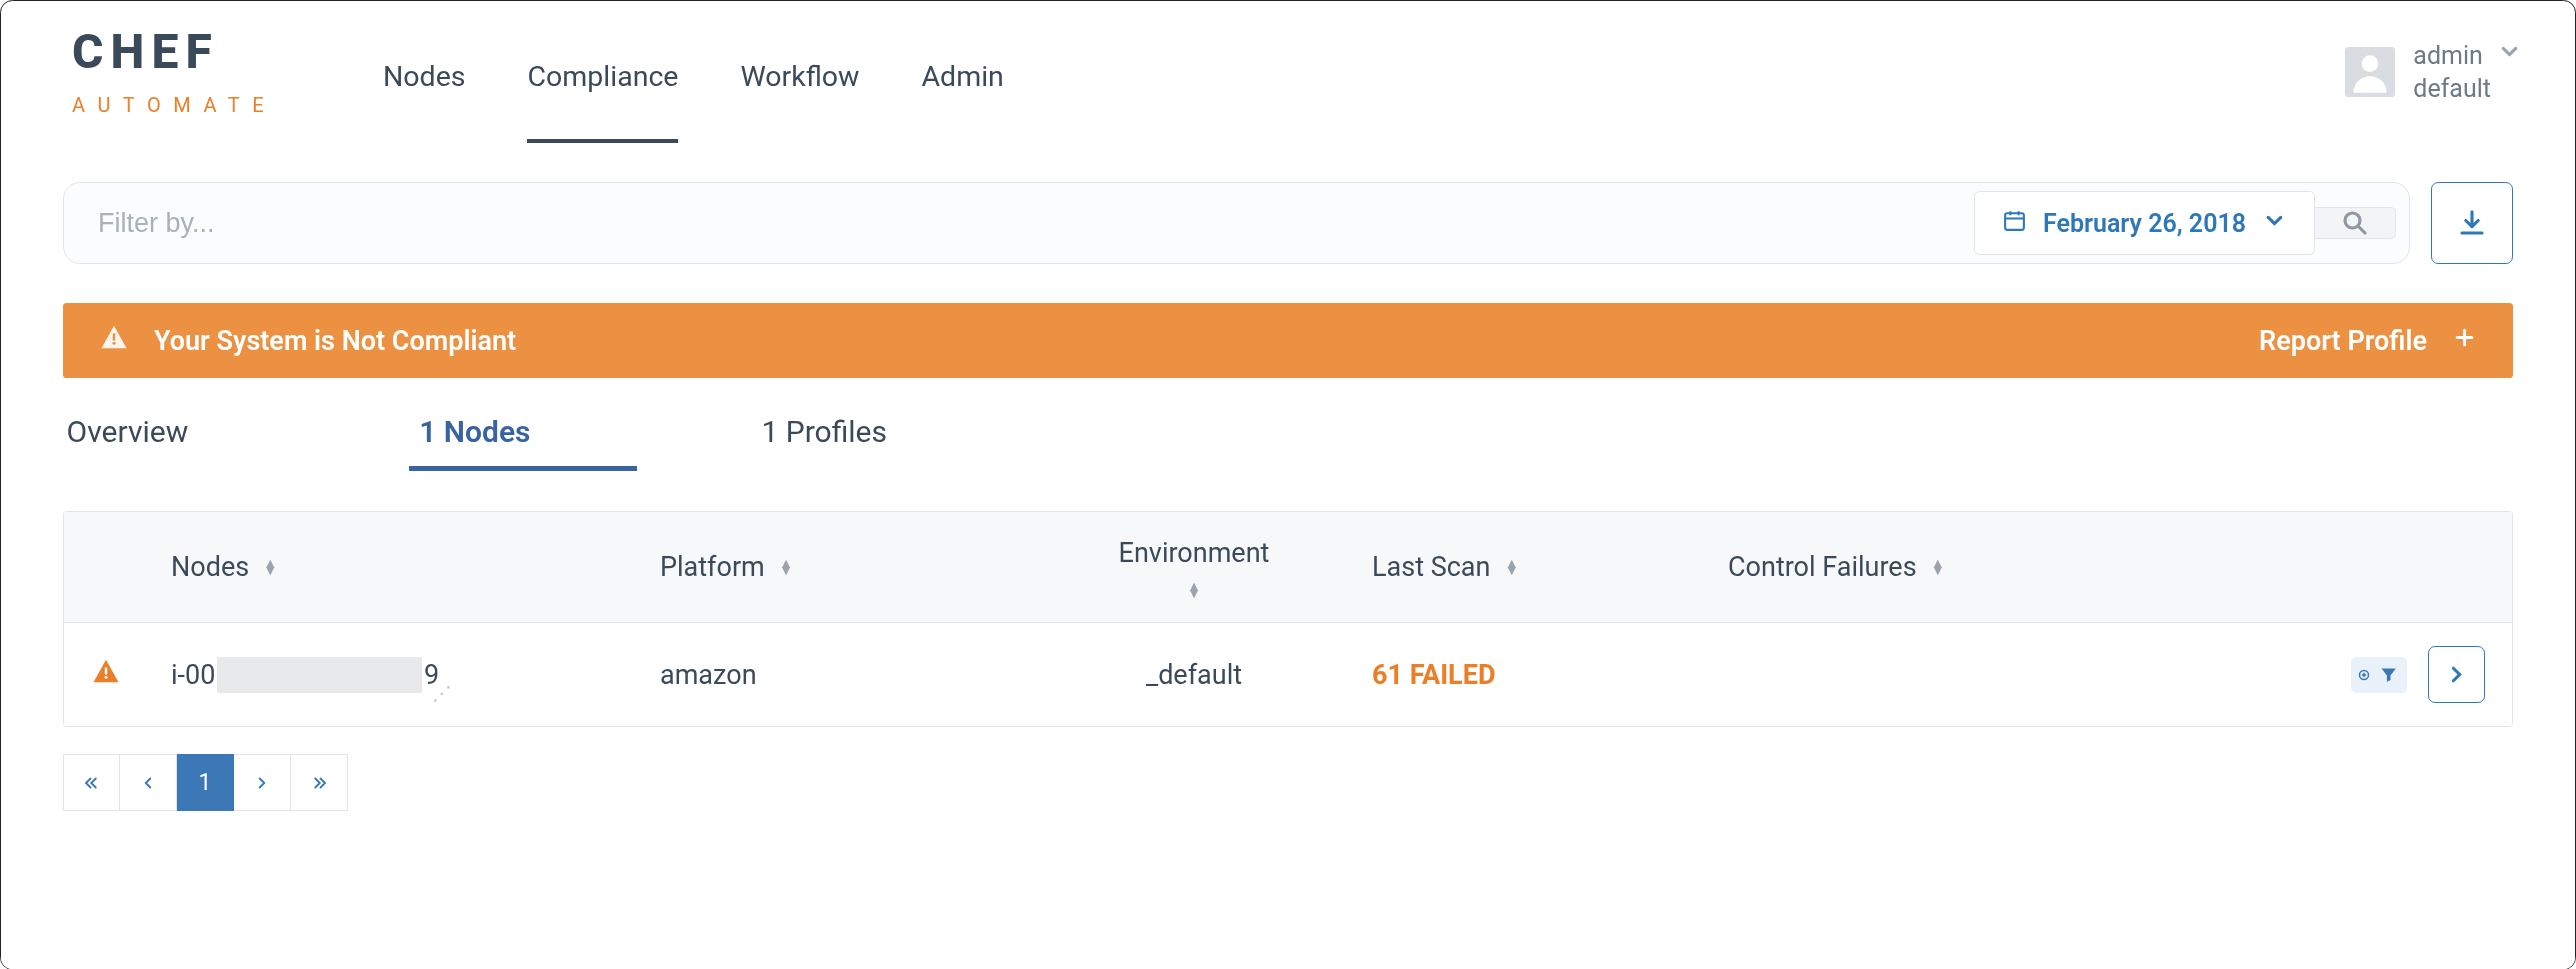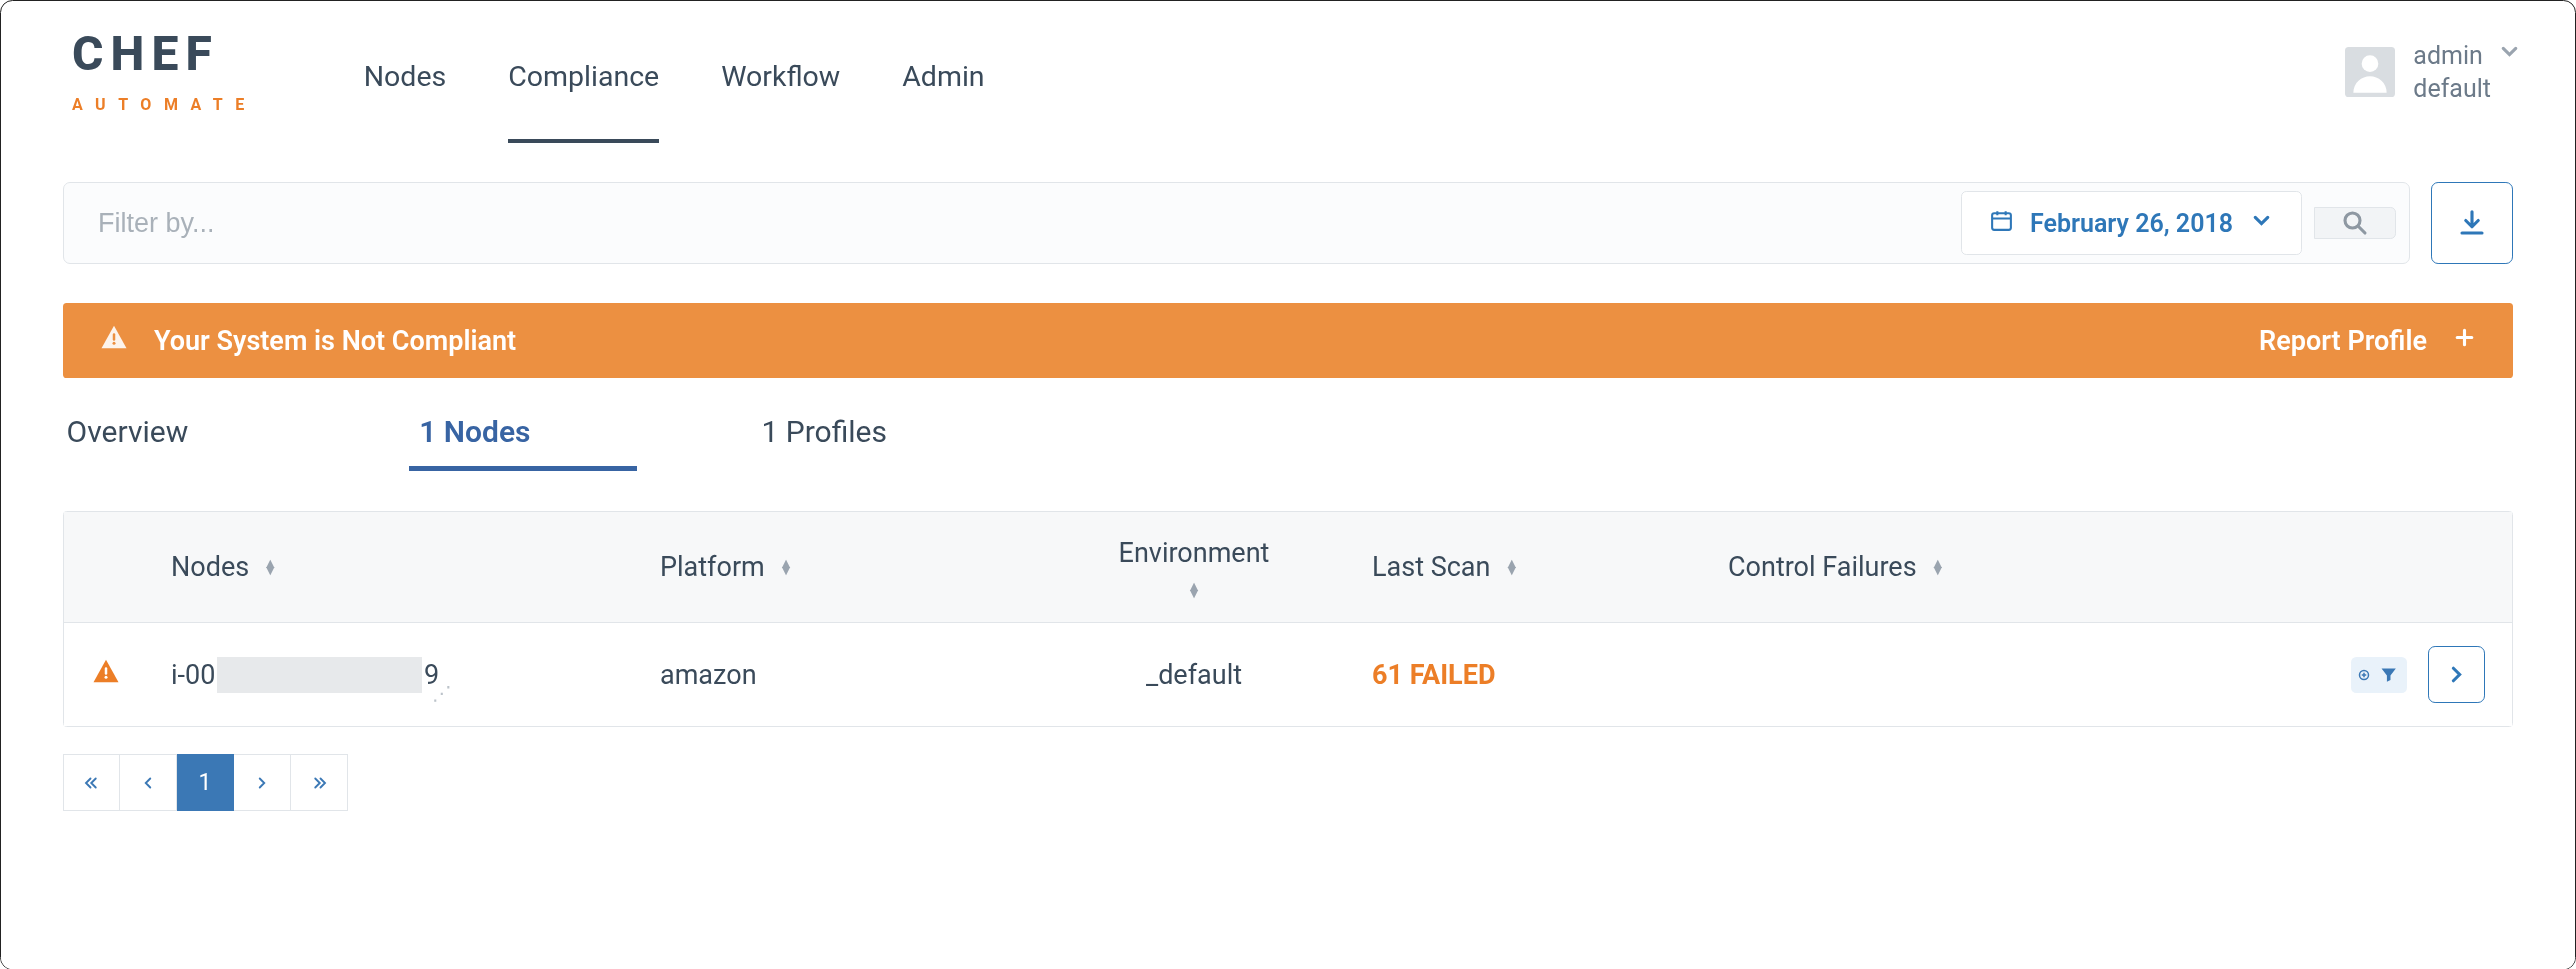--- a/index.html
+++ b/index.html
@@ -33,21 +33,21 @@
   }
   
   .header {
     display: flex;
     align-items: center;
     height: 142px;
     padding: 0 53px 0 71px;
   }
   .logo { display: flex; flex-direction: column; }
   .logo-main { font-size: 48px; font-weight: 800; letter-spacing: 7.1px; color: var(--navy); line-height: 1; }
-  .logo-sub { font-size: 16px; font-weight: 700; letter-spacing: 12.5px; color: var(--orange); margin-top: 17px; }
+  .logo-sub { font-size: 20px; font-weight: 400; letter-spacing: 12.5px; color: var(--orange); margin-top: 17px; }
   .nav { display: flex; gap: 62px; margin-left: 107px; align-items: flex-end; height: 100%; padding-bottom: 0; }
   .nav-item {
     font-size: 28.5px;
     color: var(--navy);
     padding-bottom: 50px;
     padding-top: 50px;
     cursor: pointer;
     position: relative;
   }
   .nav-item.active::after {
@@ -79,21 +79,21 @@
   .side-item .caret { margin-left: auto; color: var(--orange); font-size: 19.6px; }
   .side-icon { width: 30px; height: 30px; display: inline-flex; }
   .side-icon svg { width: 100%; height: 100%; stroke: #fff; fill: none; stroke-width: 2; }
   .main { flex: 1; padding: 39px 62px 0 62px; background: #fff; display: flex; flex-direction: column; }
   
   .filter-row { display: flex; align-items: stretch; gap: 21.4px; }
   .filter-box {
     flex: 1;
     height: 82px;
     border: 0.9px solid var(--grey-border);
-    border-radius: 7px;
+    border-radius: 17px;
     background: #fbfcfd;
     display: flex;
     align-items: center;
     padding: 0 12.5px 0 32px;
   }
   .filter-input {
     flex: 1;
     border: none;
     background: transparent;
     font-size: 27px;
@@ -103,21 +103,21 @@
   .filter-input::placeholder { color: #a9b1b9; }
   .date-chip {
     background: #fff;
     border: 0.9px solid var(--grey-border);
     border-radius: 5.3px;
     padding: 0 27px;
     display: flex;
     align-items: center;
     gap: 16px;
     height: 64px;
-    margin: auto 13px;
+    margin: auto 0;
     font-size: 25px;
     color: var(--blue2);
     font-weight: 600;
     cursor: pointer;
   }
   .search-btn {
     width: 82px;
     border: 0.9px solid var(--grey-border);
     border-left: 0.9px solid var(--grey-border);
     background: #f2f4f6;

